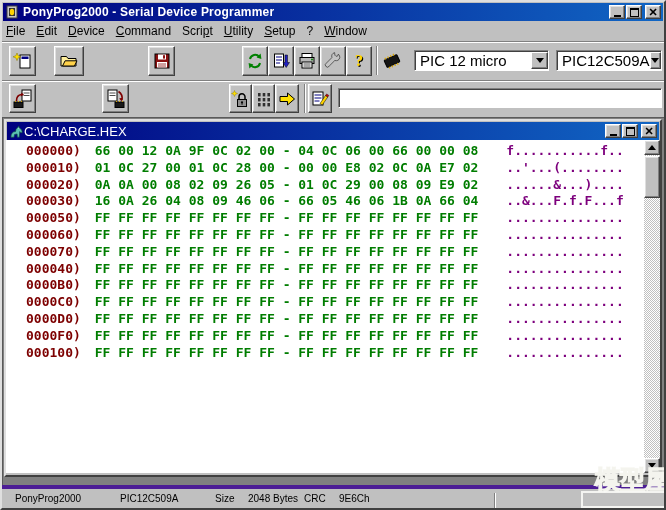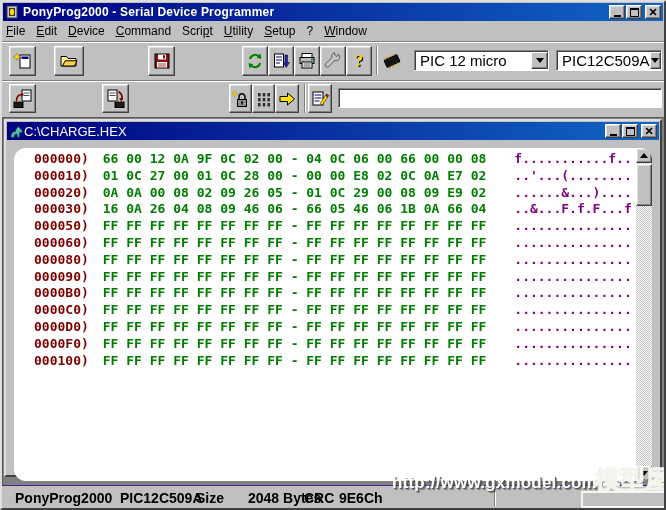--- a/index.html
+++ b/index.html
@@ -77,21 +77,21 @@
   }
   .child{
     position:absolute;left:2px;top:2px;width:658px;height:358px;
     background:#c0c0c0;border:2px solid;border-color:#dfdfdf #404040 #404040 #dfdfdf;
   }
   .child-titlebar{
     height:18px;margin:1px 1px 0;display:flex;align-items:center;
     background:linear-gradient(90deg,#000080,#1166c4);padding:0 2px;color:#fff;
   }
   .child-titlebar .ttext{font-size:13px;font-weight:normal;}
-  .hexview{position:relative;margin:8px;height:333px;background:#fff;overflow:hidden;border-radius:12px;}
+  .hexview{position:relative;margin:0;height:333px;background:#fff;overflow:hidden;}
   .hexrows{padding:3px 16px 0 20px;}
   .hexrow{
     font-family:"DejaVu Sans Mono",monospace;font-weight:bold;font-size:13px;
     line-height:16.8px;white-space:pre;
   }
   .addr{color:#7d0000;}
   .bytes{color:#007d00;margin-left:14px;}
   .ascii{color:#7d007d;margin-left:28px;}
   
   .vscroll{
@@ -108,26 +108,26 @@
   .sbtn.up{top:0;}
   .sbtn.down{bottom:0;}
   .sthumb{
     position:absolute;left:0;top:16px;width:16px;height:42px;background:#c0c0c0;
     border:1px solid;border-color:#fff #404040 #404040 #fff;
     box-shadow:inset -1px -1px 0 #808080,inset 1px 1px 0 #dfdfdf;
   }
   
   .statusbar{
     position:relative;height:23px;background:#c0c0c0;
-    border-top:1px solid #4c1d95;font-size:14px;font-weight:bold;
+    border-top:4px solid #4c1d95;font-size:10px;
   }
   .statusbar span{position:absolute;top:4px;white-space:pre;}
   .st-app{left:13px;}
   .st-dev{left:118px;}
-  .st-size-l{left:194px;}
+  .st-size-l{left:213px;}
   .st-size-v{left:246px;}
   .st-crc-l{left:302px;text-align:right;}
   .st-crc-v{left:337px;}
   .st-div{position:absolute;left:492px;top:3px;height:16px;width:2px;border-left:1px solid #808080;border-right:1px solid #fff;}
   
   .wm-url{
     position:absolute;left:390px;top:471px;z-index:9;
     font:bold 17px "Liberation Sans",sans-serif;color:#fff;
     text-shadow:1px 1px 0 #5a5a50,2px 2px 1px rgba(60,60,50,.55);
     letter-spacing:.2px;white-space:nowrap;
@@ -368,22 +368,22 @@
         </span>
       </div>
       <div class="hexview">
         <div class="hexrows">
             <div class="hexrow"><span class="addr">000000)</span><span class="bytes">66 00 12 0A 9F 0C 02 00 - 04 0C 06 00 66 00 00 08</span><span class="ascii">f...........f..</span></div>
             <div class="hexrow"><span class="addr">000010)</span><span class="bytes">01 0C 27 00 01 0C 28 00 - 00 00 E8 02 0C 0A E7 02</span><span class="ascii">..'...(........</span></div>
             <div class="hexrow"><span class="addr">000020)</span><span class="bytes">0A 0A 00 08 02 09 26 05 - 01 0C 29 00 08 09 E9 02</span><span class="ascii">......&amp;...)....</span></div>
             <div class="hexrow"><span class="addr">000030)</span><span class="bytes">16 0A 26 04 08 09 46 06 - 66 05 46 06 1B 0A 66 04</span><span class="ascii">..&amp;...F.f.F...f</span></div>
             <div class="hexrow"><span class="addr">000050)</span><span class="bytes">FF FF FF FF FF FF FF FF - FF FF FF FF FF FF FF FF</span><span class="ascii">...............</span></div>
             <div class="hexrow"><span class="addr">000060)</span><span class="bytes">FF FF FF FF FF FF FF FF - FF FF FF FF FF FF FF FF</span><span class="ascii">...............</span></div>
-            <div class="hexrow"><span class="addr">000080)</span><span class="bytes">FF FF FF FF FF FF FF FF - FF FF FF FF FF FF FF FF</span><span class="ascii">...............</span></div>
-            <div class="hexrow"><span class="addr">000090)</span><span class="bytes">FF FF FF FF FF FF FF FF - FF FF FF FF FF FF FF FF</span><span class="ascii">...............</span></div>
+            <div class="hexrow"><span class="addr">000070)</span><span class="bytes">FF FF FF FF FF FF FF FF - FF FF FF FF FF FF FF FF</span><span class="ascii">...............</span></div>
+            <div class="hexrow"><span class="addr">000040)</span><span class="bytes">FF FF FF FF FF FF FF FF - FF FF FF FF FF FF FF FF</span><span class="ascii">...............</span></div>
             <div class="hexrow"><span class="addr">0000B0)</span><span class="bytes">FF FF FF FF FF FF FF FF - FF FF FF FF FF FF FF FF</span><span class="ascii">...............</span></div>
             <div class="hexrow"><span class="addr">0000C0)</span><span class="bytes">FF FF FF FF FF FF FF FF - FF FF FF FF FF FF FF FF</span><span class="ascii">...............</span></div>
             <div class="hexrow"><span class="addr">0000D0)</span><span class="bytes">FF FF FF FF FF FF FF FF - FF FF FF FF FF FF FF FF</span><span class="ascii">...............</span></div>
             <div class="hexrow"><span class="addr">0000F0)</span><span class="bytes">FF FF FF FF FF FF FF FF - FF FF FF FF FF FF FF FF</span><span class="ascii">...............</span></div>
             <div class="hexrow"><span class="addr">000100)</span><span class="bytes">FF FF FF FF FF FF FF FF - FF FF FF FF FF FF FF FF</span><span class="ascii">...............</span></div>
           </div>
         <div class="vscroll">
           <button class="sbtn up">
               <span class="tri-up"></span>
             </button>
@@ -399,17 +399,16 @@
   <div class="statusbar">
     <span class="st-app">PonyProg2000</span>
     <span class="st-dev">PIC12C509A</span>
     <span class="st-size-l">Size</span>
     <span class="st-size-v">2048 Bytes</span>
     <span class="st-crc-l">CRC</span>
     <span class="st-crc-v">9E6Ch</span>
     <span class="st-div"></span>
   </div>
 
-  <div class="wm-url">http://www.gxmodel.com</div>
   <div class="wm-cn">模型屋</div>
   <div class="wm-box"></div>
 
 </div>
 
 </body></html>

